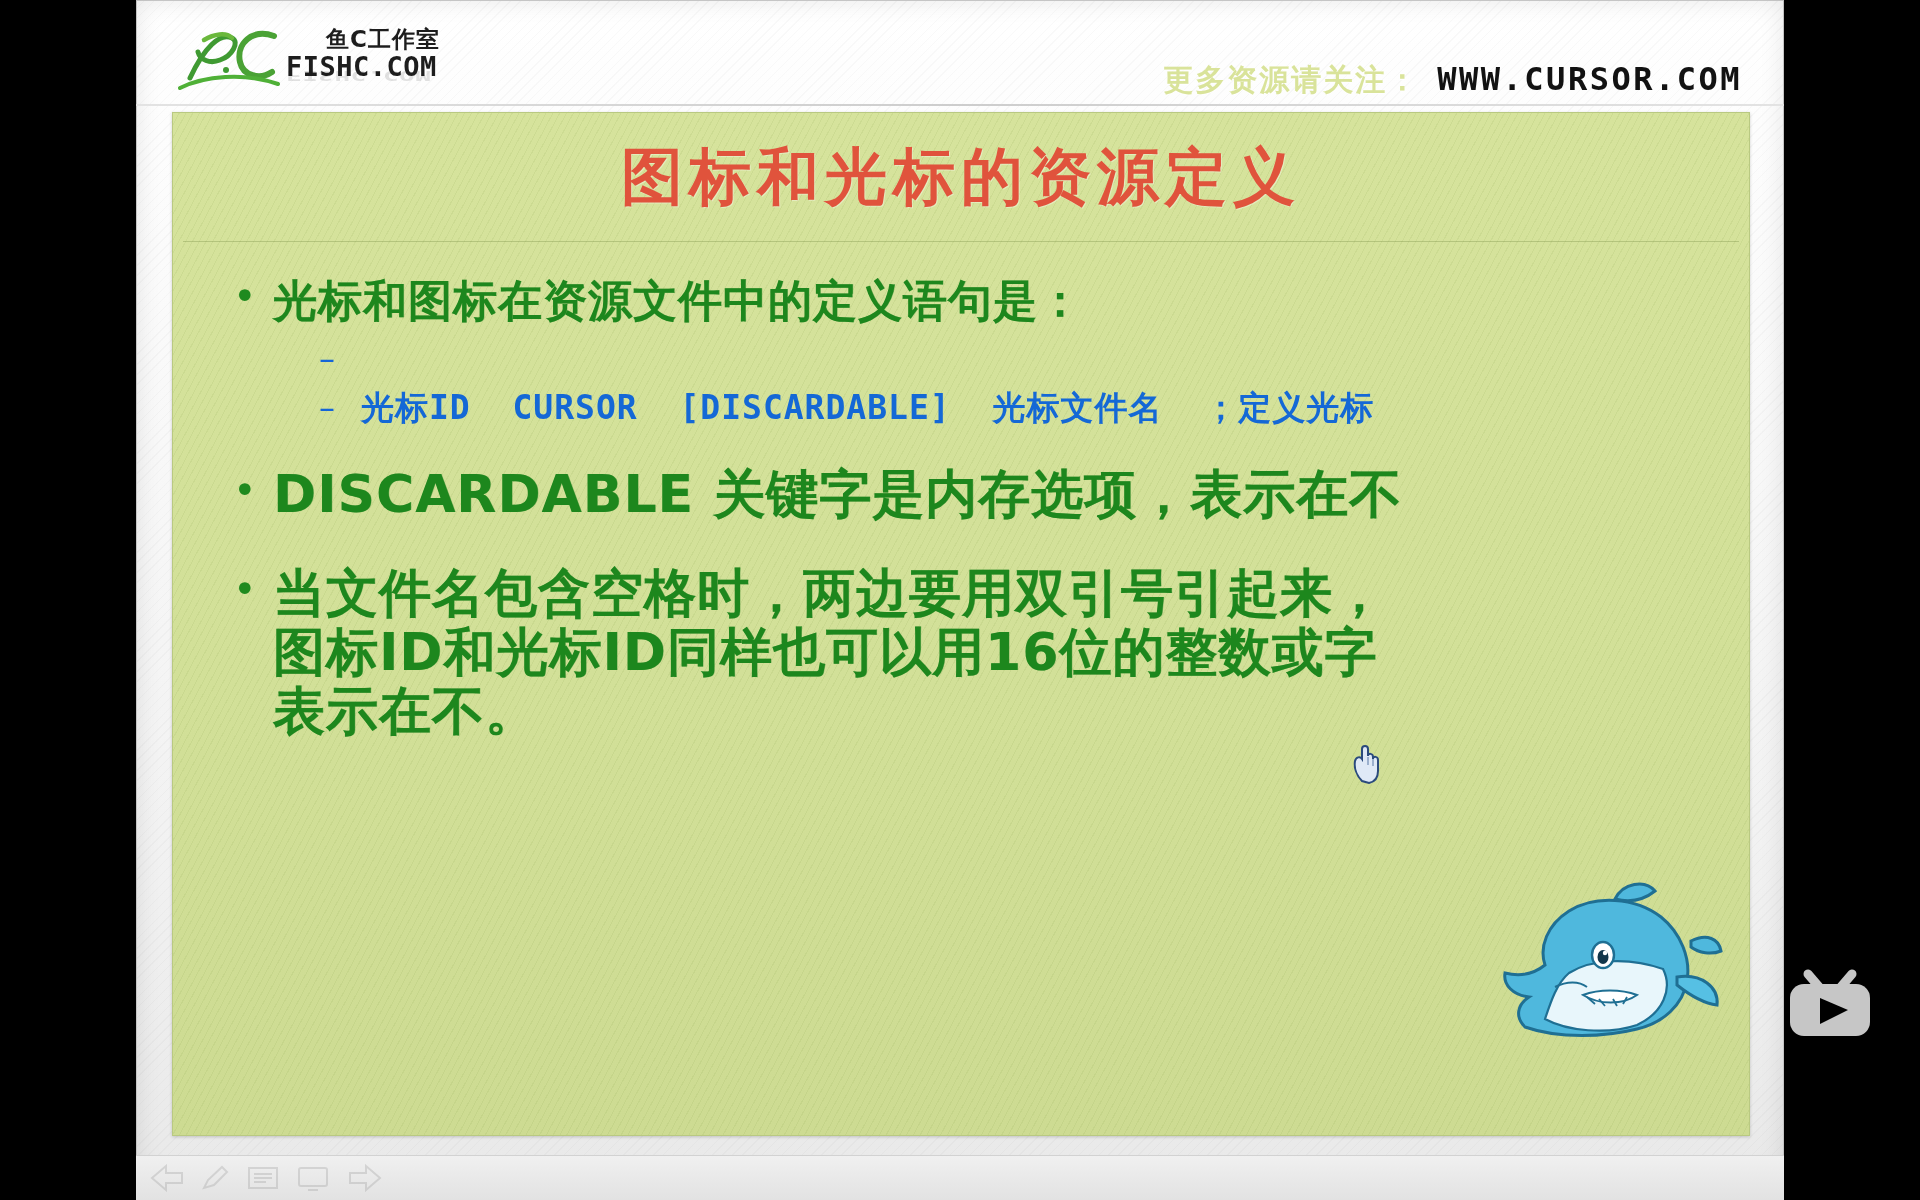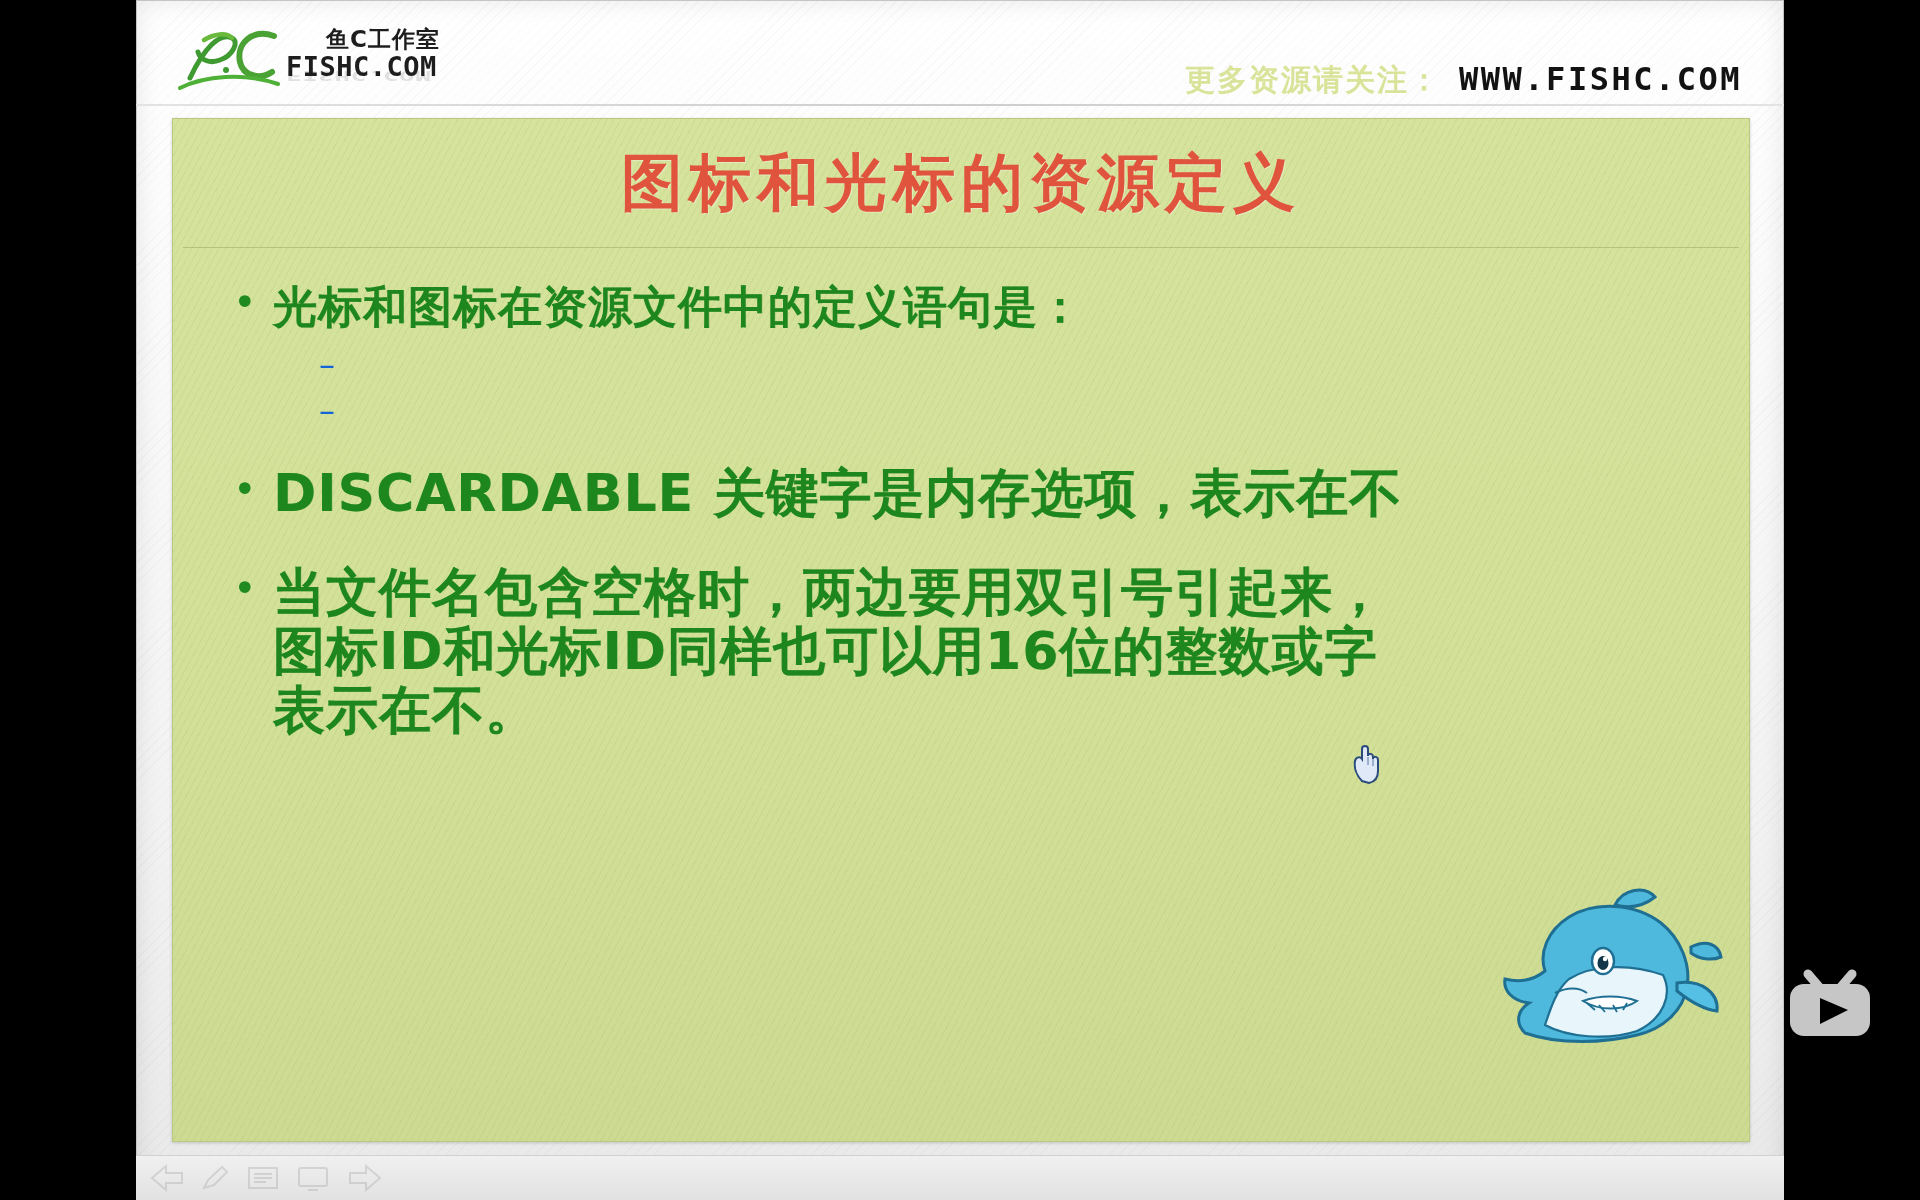--- a/index.html
+++ b/index.html
@@ -52,21 +52,20 @@
   .board{
     position:absolute;left:36px;top:112px;width:1576px;height:1022px;
     background:
       repeating-linear-gradient(118deg,
         rgba(255,255,255,0) 0px, rgba(255,255,255,0) 5px,
         rgba(120,150,60,.10) 5px, rgba(120,150,60,.10) 6px),
       linear-gradient(#d6e39c,#d2e098 55%,#cddb92);
     border:1px solid #b9c981;
     box-shadow:0 1px 3px rgba(0,0,0,.18);
     overflow:hidden;
-    margin-top:6px;
   }
 
   .board-title{
     position:absolute;left:0;right:0;top:22px;text-align:center;
     font-size:62px;color:#e0533c;letter-spacing:6px;font-weight:bold;
     font-family:"DejaVu Sans","Liberation Sans",sans-serif;
     text-shadow:1px 1px 0 rgba(255,255,255,.35);
   }
   .title-rule{position:absolute;left:10px;right:10px;top:128px;height:1px;
               background:rgba(120,140,70,.35);}
@@ -141,21 +140,21 @@
         </svg>
         <div class="logo-text">
           <div class="logo-cn">鱼C工作室</div>
           <div class="logo-en">FISHC.COM</div>
         </div>
         <div class="logo-reflect">FISHC.COM</div>
       </div>
 
       <div class="header-promo">
         <span class="promo-cn">更多资源请关注：</span>
-        <span class="promo-url">WWW.FISHC.COM</span>
+        <span class="promo-url">WWW.CURSOR.COM</span>
       </div>
 
       <div class="header-rule"></div>
     </div>
 
     <div class="board">
 
       <div class="board-title">图标和光标的资源定义</div>
       <div class="title-rule"></div>
 
@@ -165,20 +164,21 @@
           <span class="dot">•</span>
           <span class="btext">光标和图标在资源文件中的定义语句是：</span>
         </div>
 
         <div class="sub-list">
           <div class="sub">
             <span class="dash">–</span>
           </div>
           <div class="sub">
             <span class="dash">–</span>
+            <span class="stext">光标ID  CURSOR  [DISCARDABLE]  光标文件名  ；定义光标</span>
           </div>
         </div>
 
         <div class="bullet b2">
           <span class="dot">•</span>
           <span class="btext">
             <span class="para-line">DISCARDABLE 关键字是内存选项，表示在不</span>
           </span>
         </div>
 

